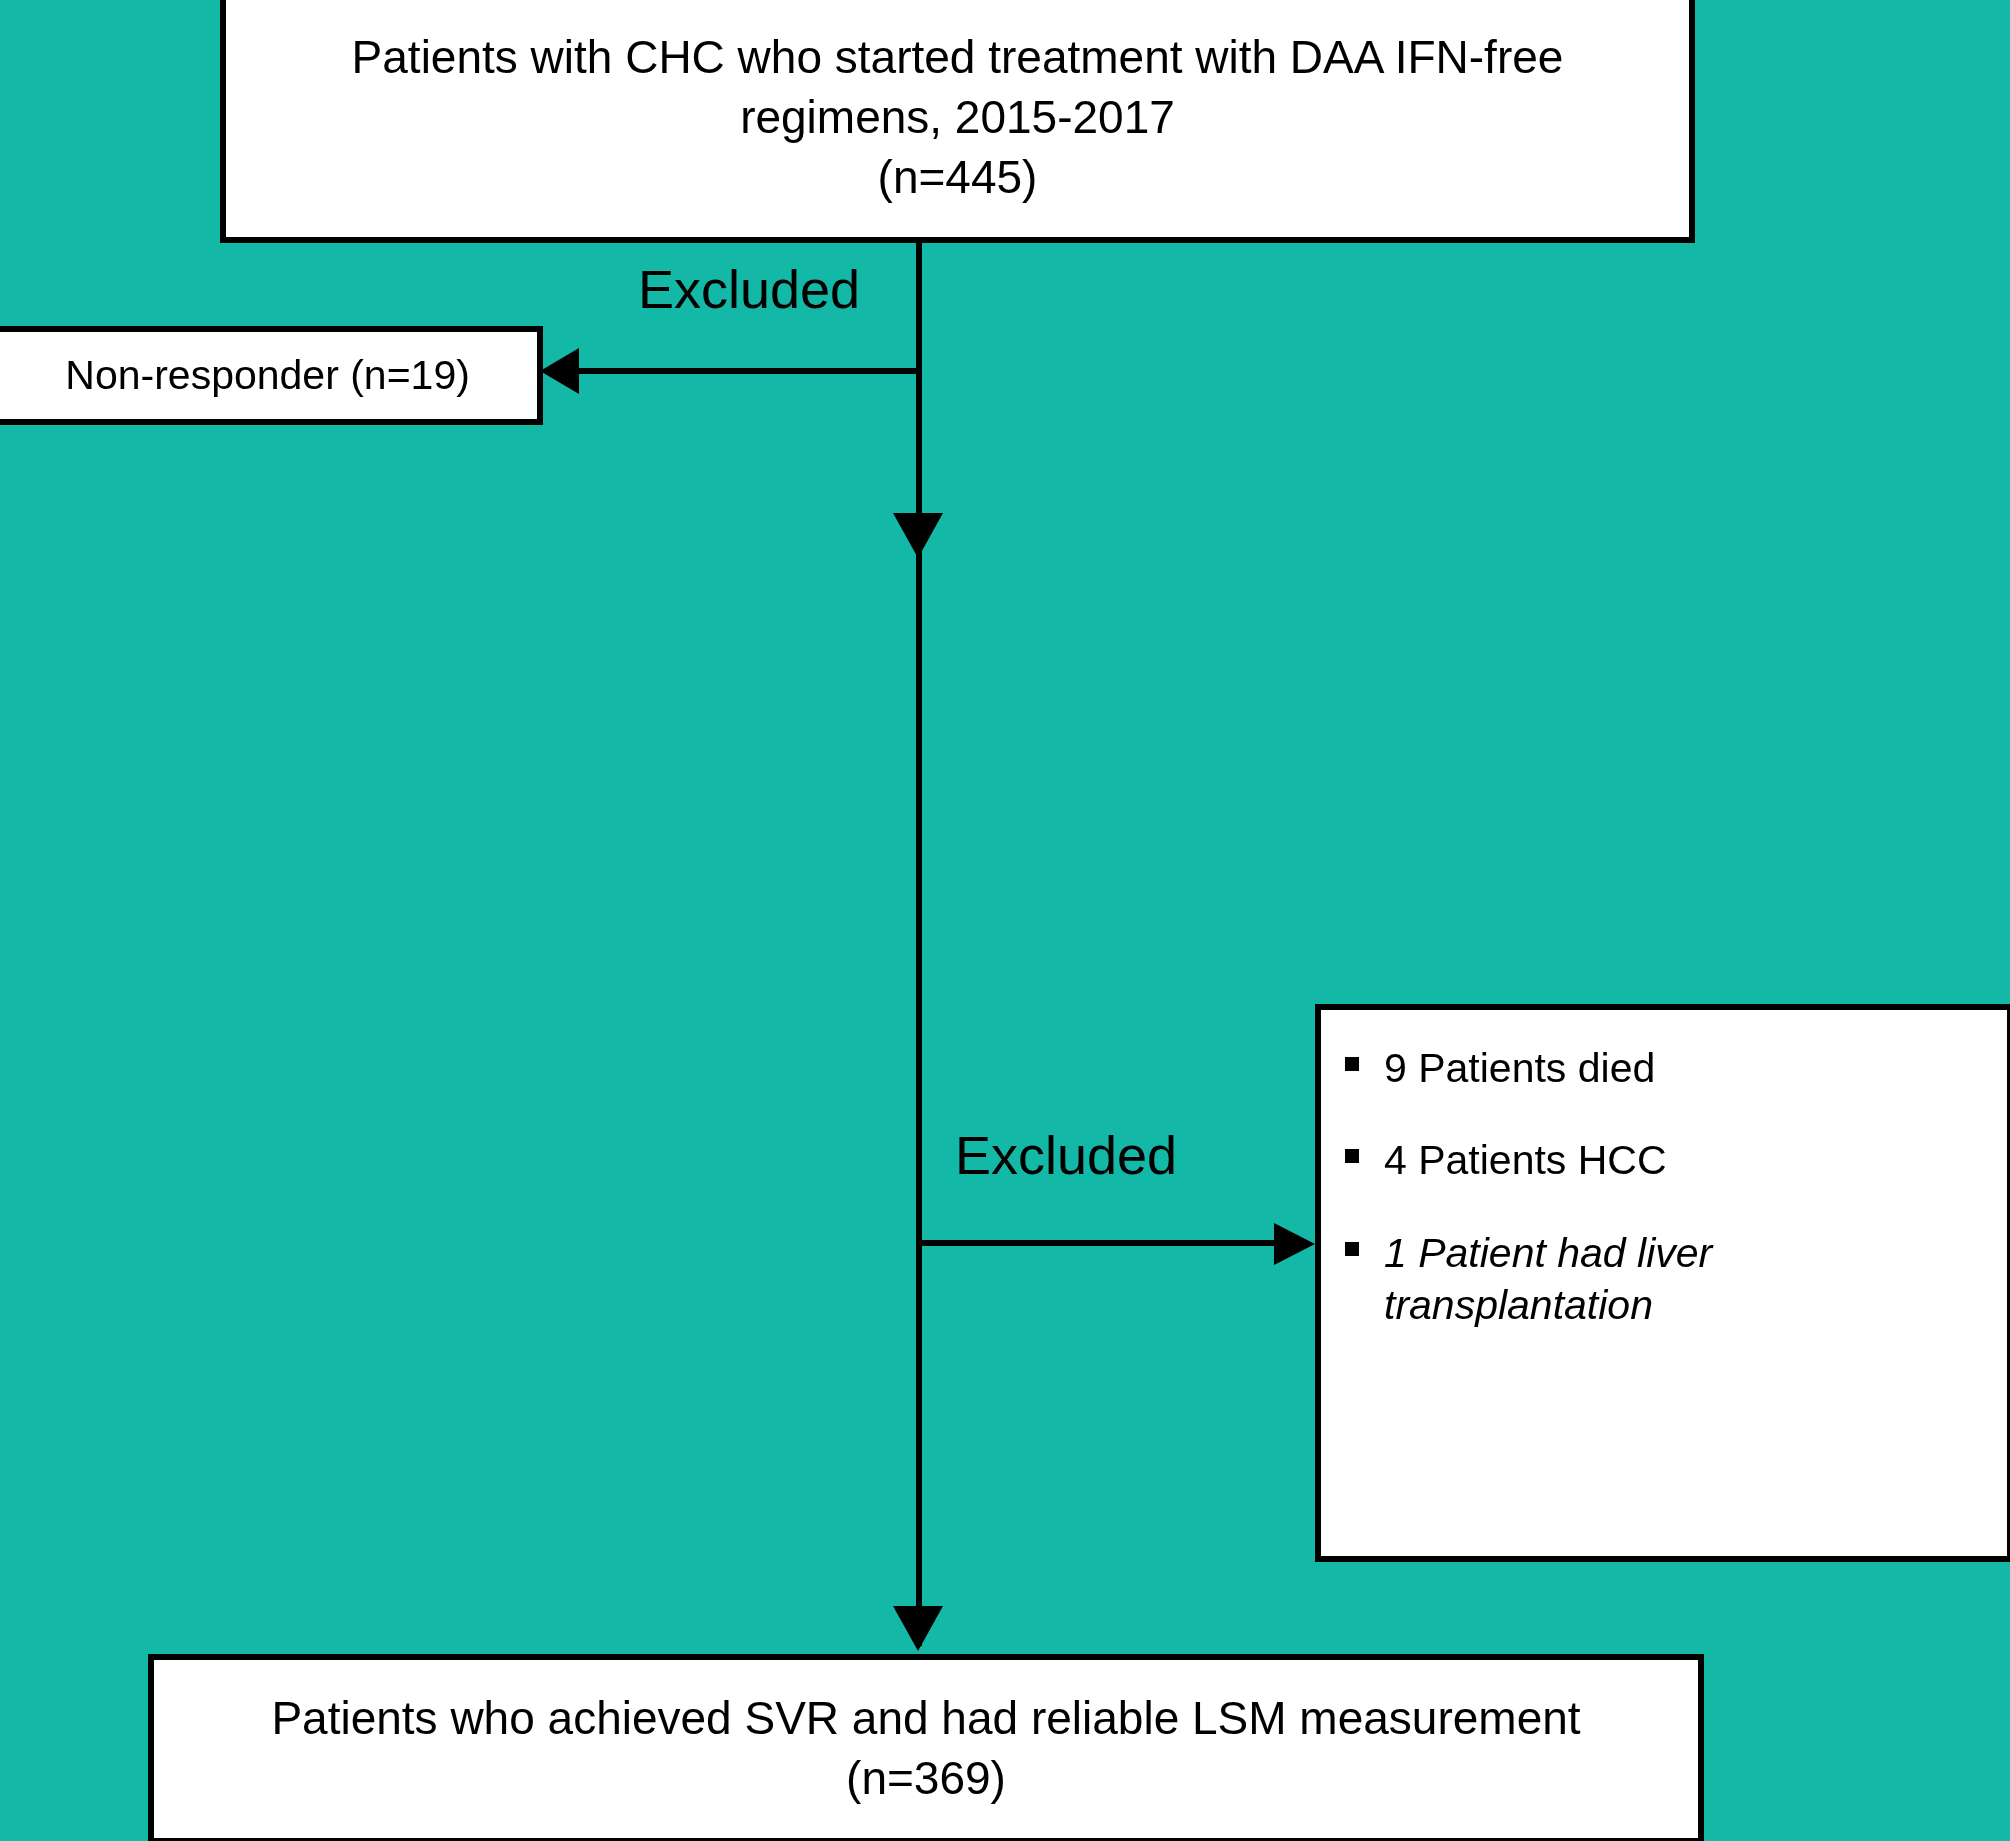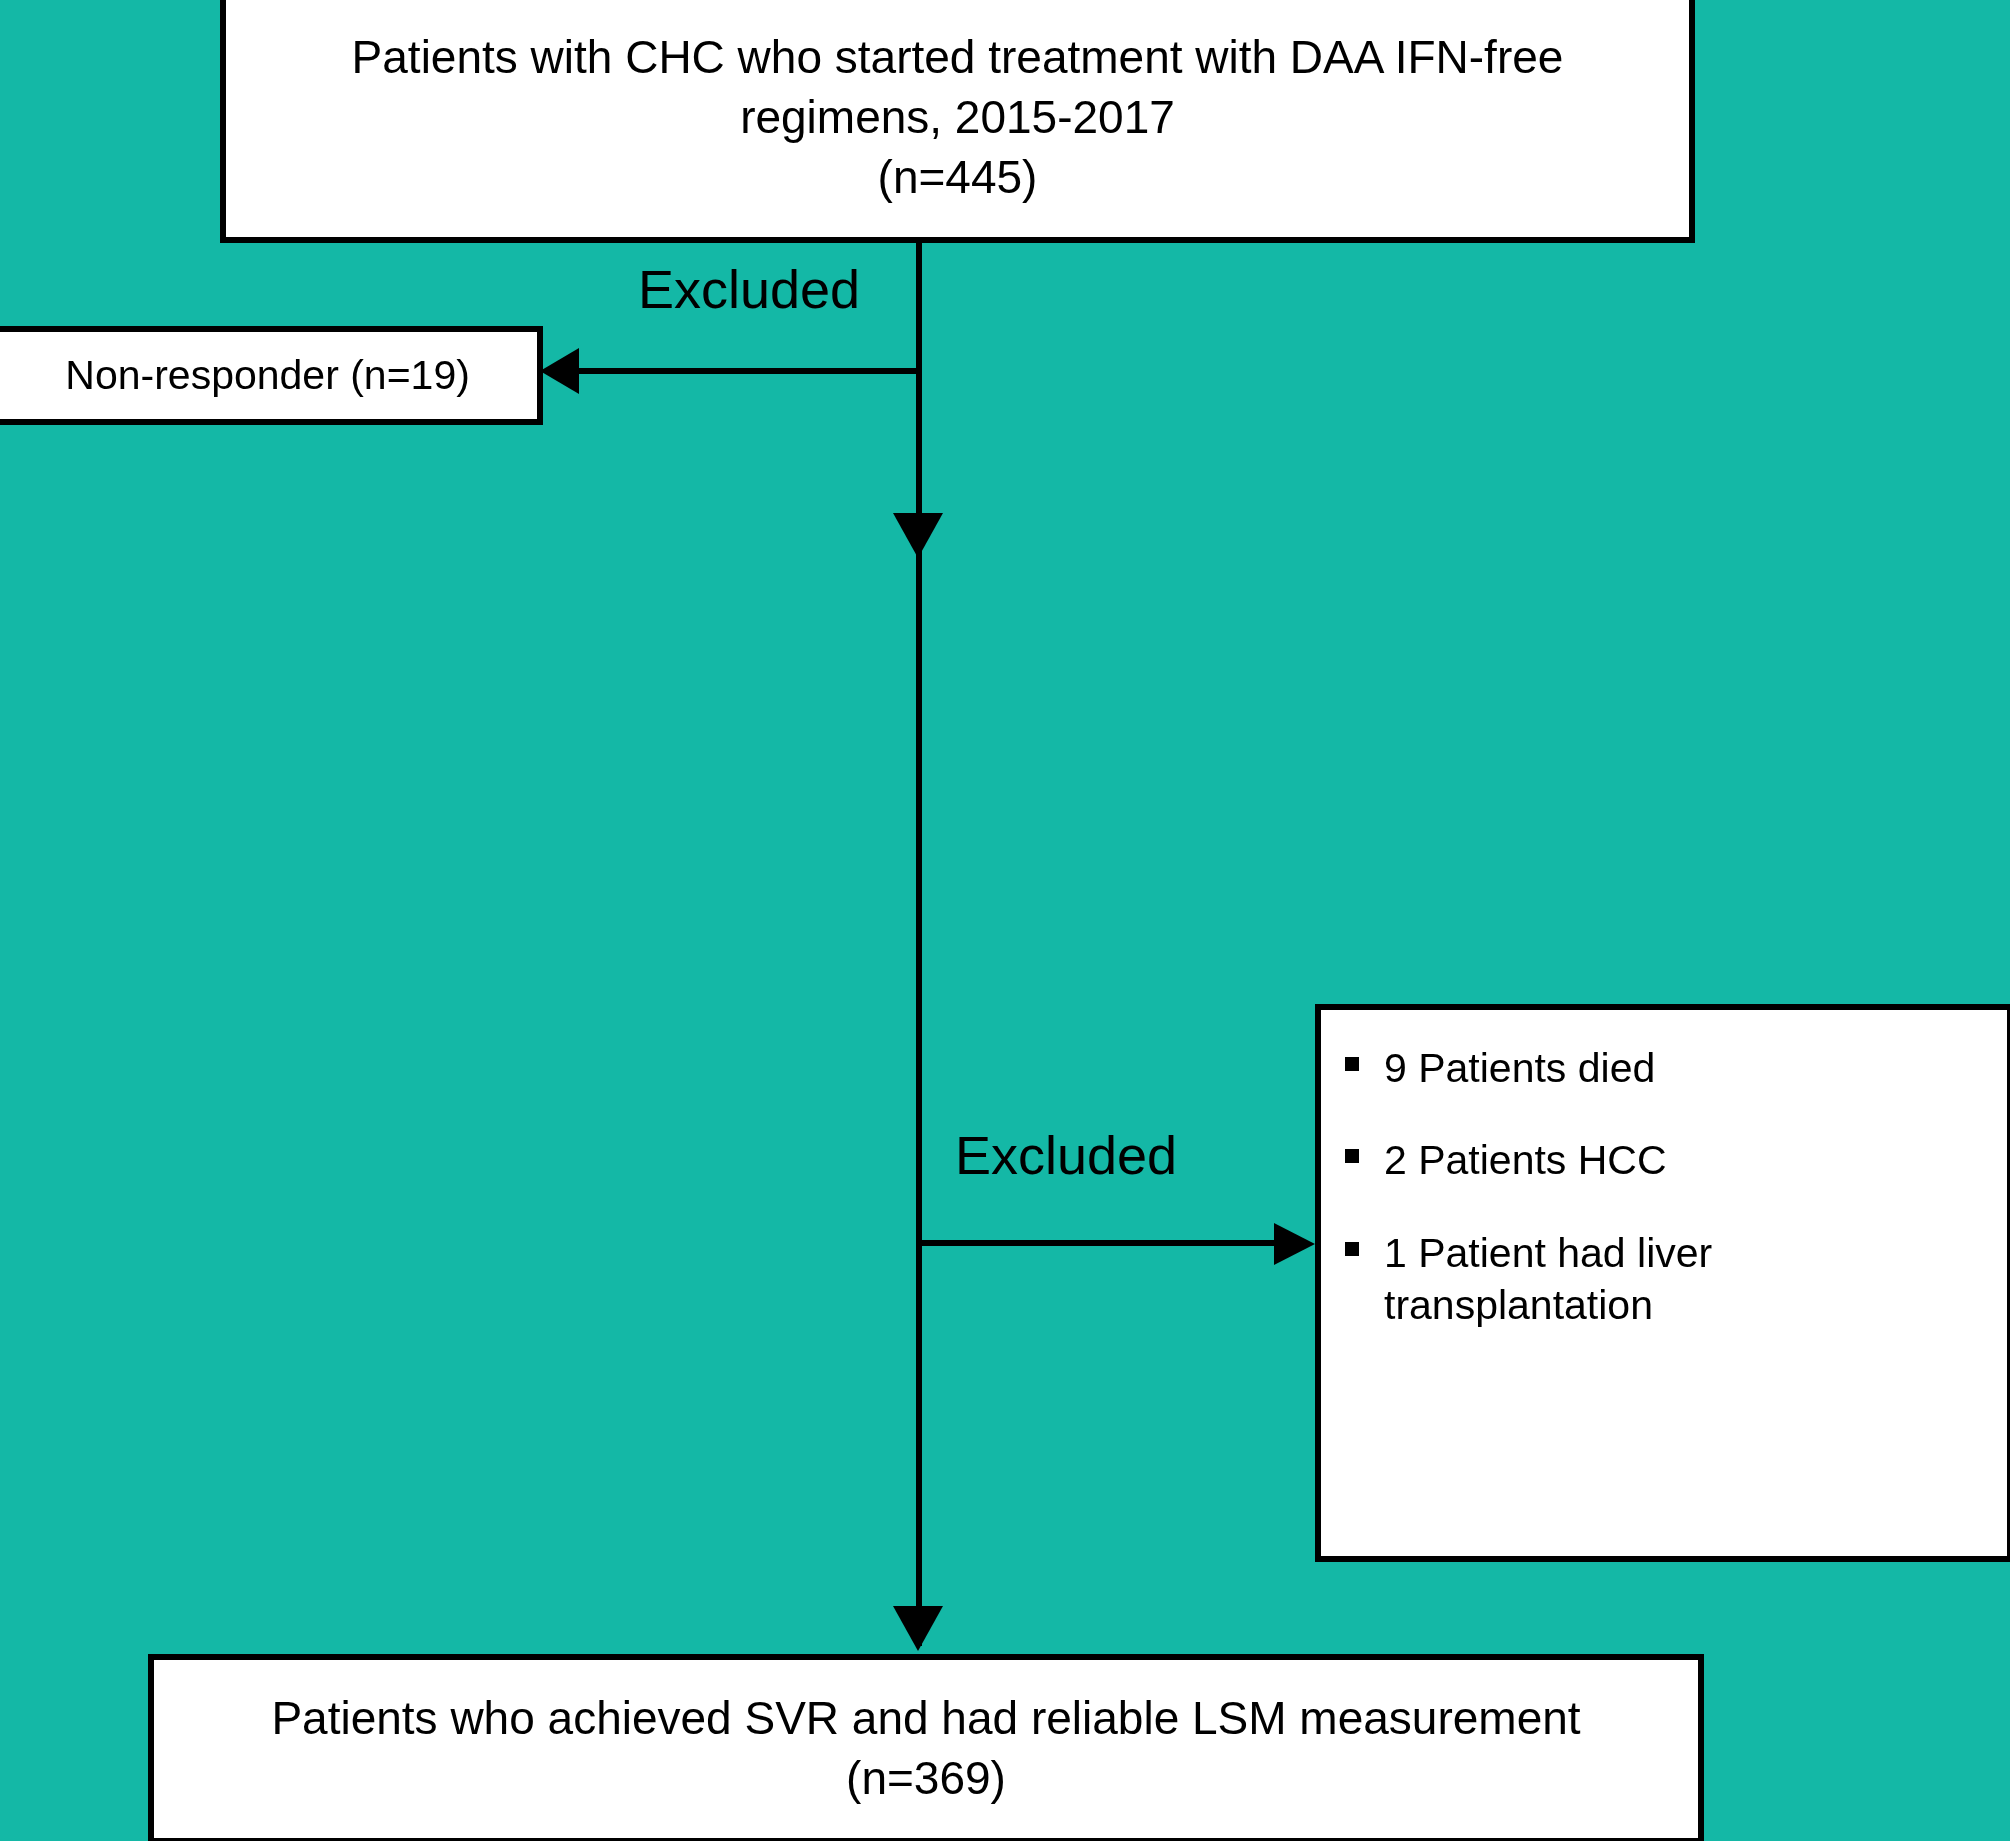--- a/index.html
+++ b/index.html
@@ -71,21 +71,21 @@
     text-align: left;
     padding: 32px 24px 9.3px 24px;
     font-size: 41px;
   }
   .excl-item {
     position: relative;
     padding-left: 39px;
     margin-bottom: 40px;
     line-height: 1.28;
   }
-  .excl-item:last-child { margin-bottom: 0; }
+  .excl-item:last-child { margin-bottom: 0; font-style: italic; }
   .excl-bullet {
     position: absolute;
     left: 0;
     top: 0.36em;
     width: 14px;
     height: 14px;
     background: #000000;
   }
 
   
@@ -198,21 +198,21 @@
   <div class="hline" id="arrow2-line"></div>
   <div id="arrow2-head"></div>
 
   <div class="box" id="box-exclusions">
     <div class="excl-item">
       <span class="excl-bullet"></span>
       <span>9 Patients died</span>
     </div>
     <div class="excl-item">
       <span class="excl-bullet"></span>
-      <span>2 Patients HCC</span>
+      <span>4 Patients HCC</span>
     </div>
     <div class="excl-item">
       <span class="excl-bullet"></span>
     </div>
     <div class="excl-item">
       <span class="excl-bullet"></span>
       <span>1 Patient had liver transplantation</span>
     </div>
   </div>
 

